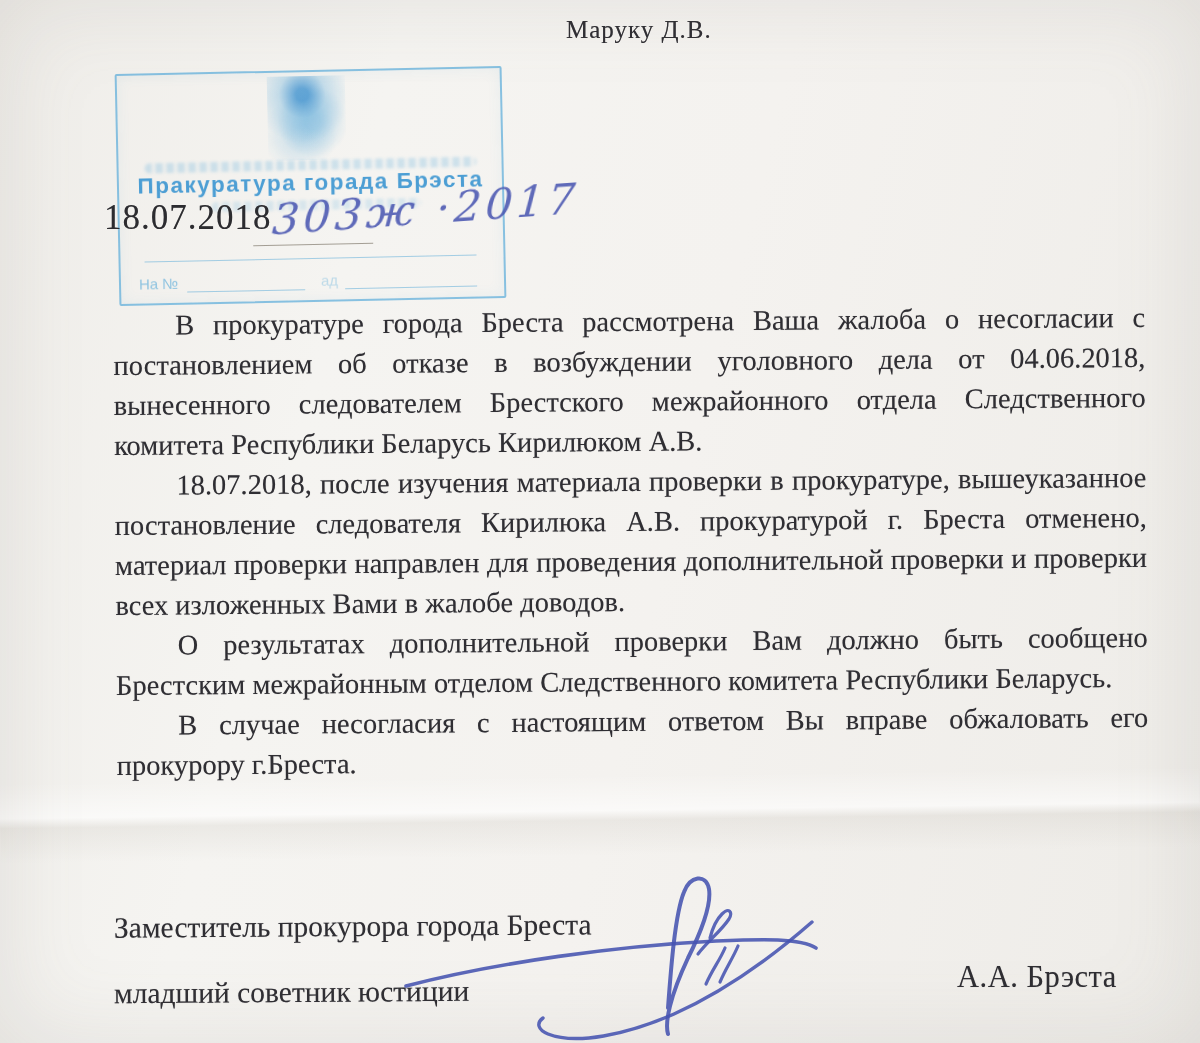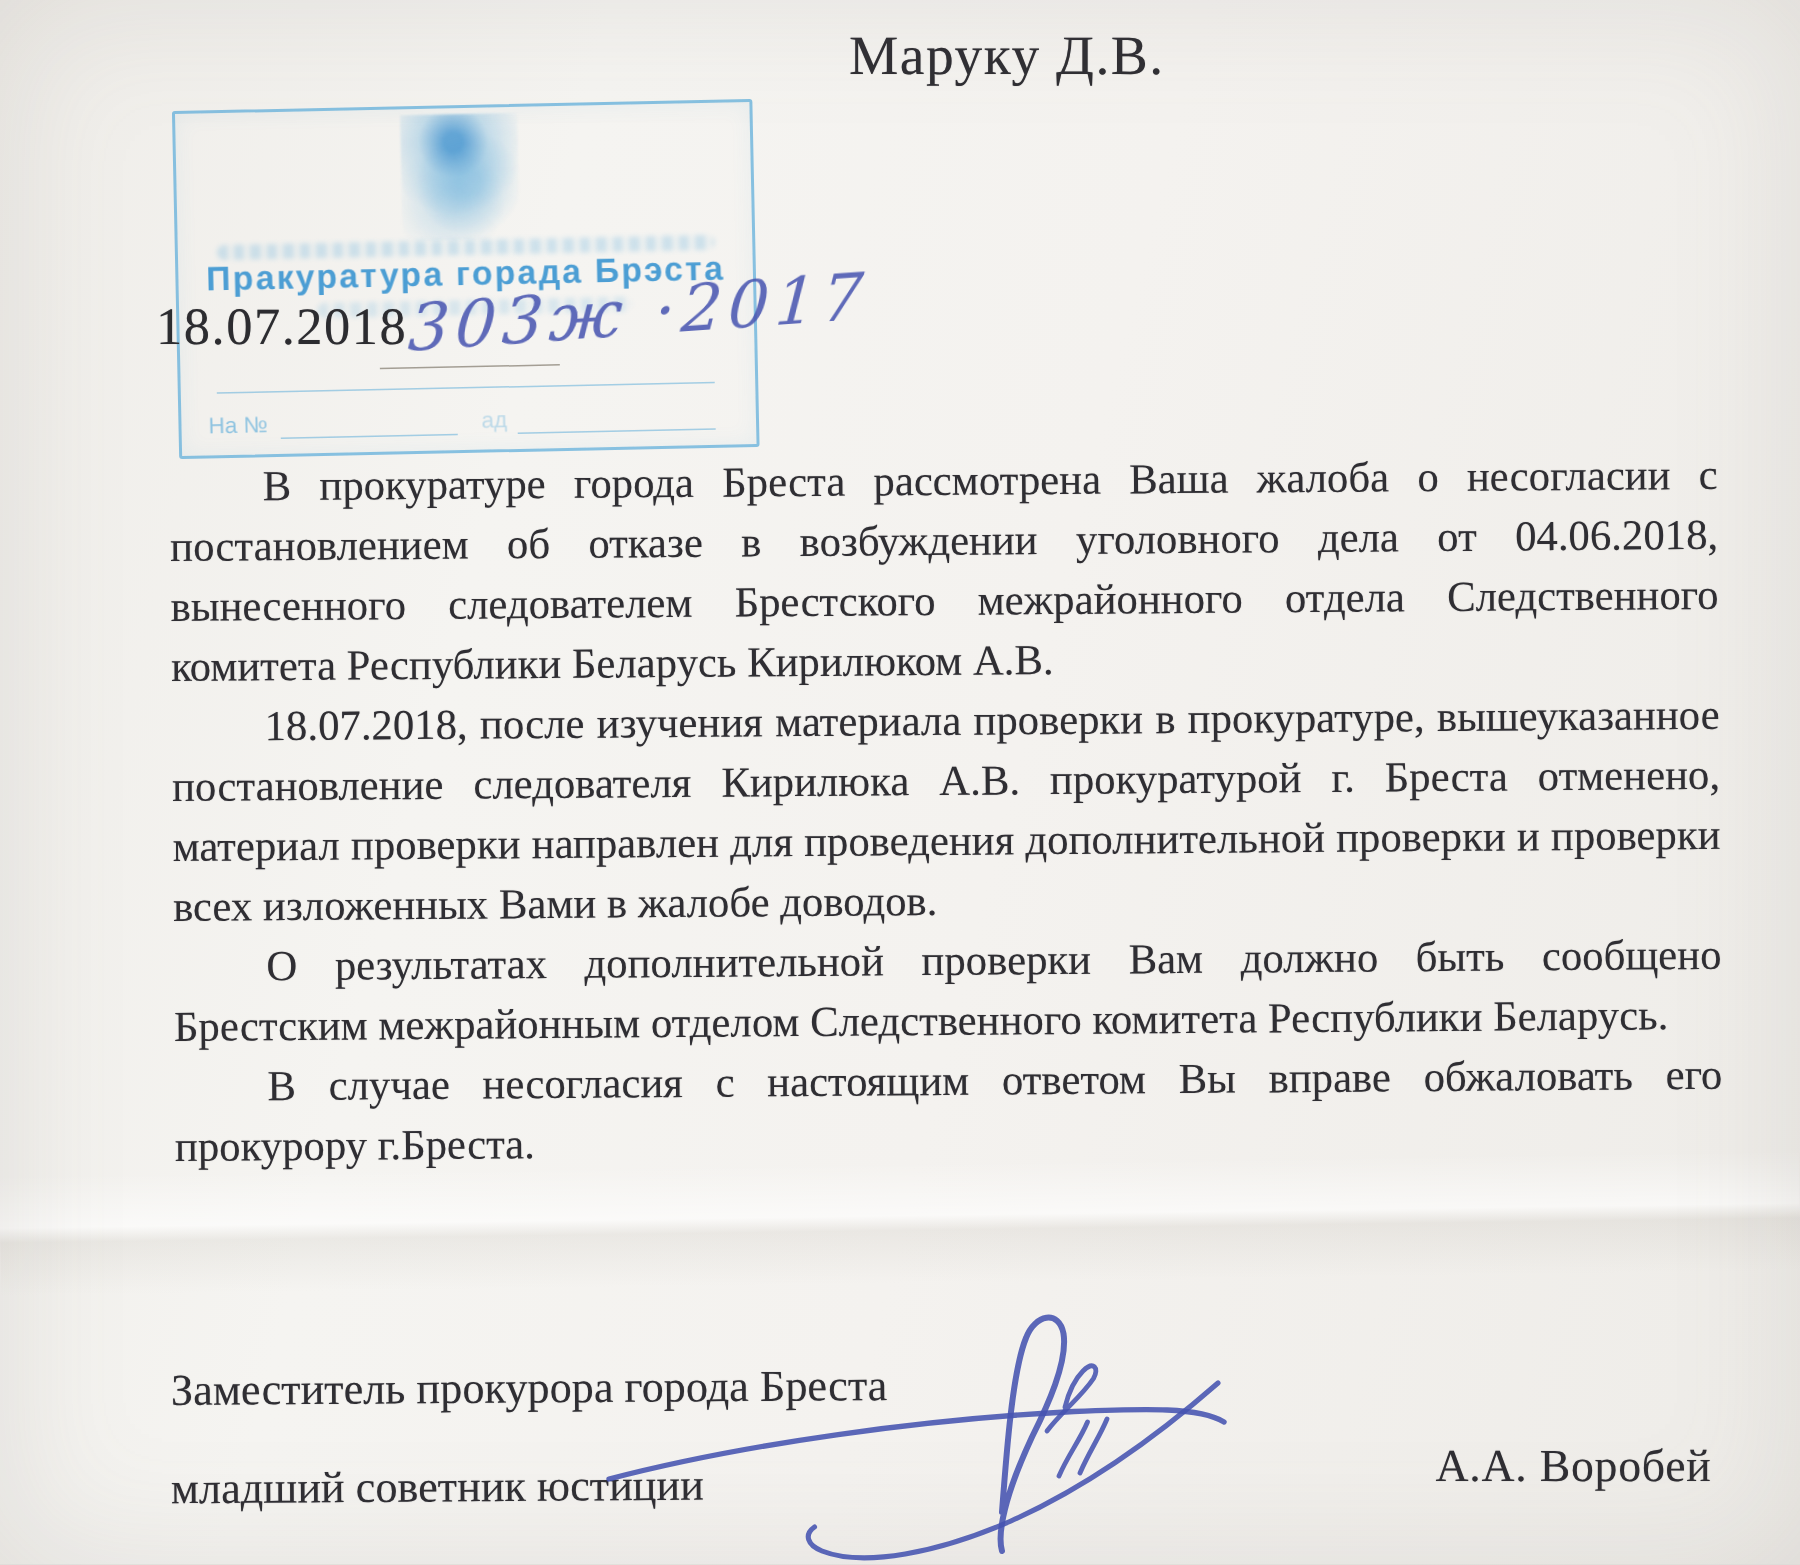--- a/index.html
+++ b/index.html
@@ -23,21 +23,21 @@
       rgba(255,255,255,0) 12%,
       rgba(255,255,255,.6) 44%,
       rgba(173,167,156,.14) 53%,
       rgba(255,255,255,0) 85%);
     pointer-events:none;
   }
 
   
   .addressee{
     position:absolute;left:566px;top:16px;
-    font-size:37px;letter-spacing:1px;
+    font-size:25px;letter-spacing:1px;
     text-shadow:0 0 .6px rgba(40,40,45,.45);
   }
 
   
   .stamp{
     position:absolute;left:117px;top:70px;width:383px;height:228px;
     transform:rotate(-1.2deg);
     border:2.5px solid rgba(82,168,216,.68);
     border-radius:2px;
     box-shadow:inset 0 0 14px rgba(82,168,216,.08);
@@ -157,21 +157,21 @@
 
   <div class="body-text">
     <p>В прокуратуре города Бреста рассмотрена Ваша жалоба о несогласии с постановлением об отказе в возбуждении уголовного дела от 04.06.2018, вынесенного следователем Брестского межрайонного отдела Следственного комитета Республики Беларусь Кирилюком А.В.</p>
     <p>18.07.2018, после изучения материала проверки в прокуратуре, вышеуказанное постановление следователя Кирилюка А.В. прокуратурой г. Бреста отменено, материал проверки направлен для проведения дополнительной проверки и проверки всех изложенных Вами в жалобе доводов.</p>
     <p>О результатах дополнительной проверки Вам должно быть сообщено Брестским межрайонным отделом Следственного комитета Республики Беларусь.</p>
     <p>В случае несогласия с настоящим ответом Вы вправе обжаловать его прокурору г.Бреста.</p>
   </div>
 
   <div class="sig-title">Заместитель прокурора города Бреста</div>
   <div class="sig-rank">младший советник юстиции</div>
-  <div class="sig-name">А.А. Воробей</div>
+  <div class="sig-name">А.А. Брэста</div>
 
   <div class="signature">
     <svg viewBox="0 0 424 187">
 
       <path stroke-width="4" d="M 270,152 C 273,112 277,58 286,36 C 292,20 308,17 311,33 C 314,52 300,82 290,102 C 283,117 276,134 272,150 C 269,162 268,171 270,178"></path>
 
       <path stroke-width="3.2" d="M 300,98 C 310,85 323,75 331,63 C 335,56 331,51 324,58 C 318,64 314,74 312,82"></path>
 
       <path stroke-width="3.2" d="M 308,128 C 314,114 322,104 327,92 M 322,126 C 328,112 335,102 340,90"></path>
 

